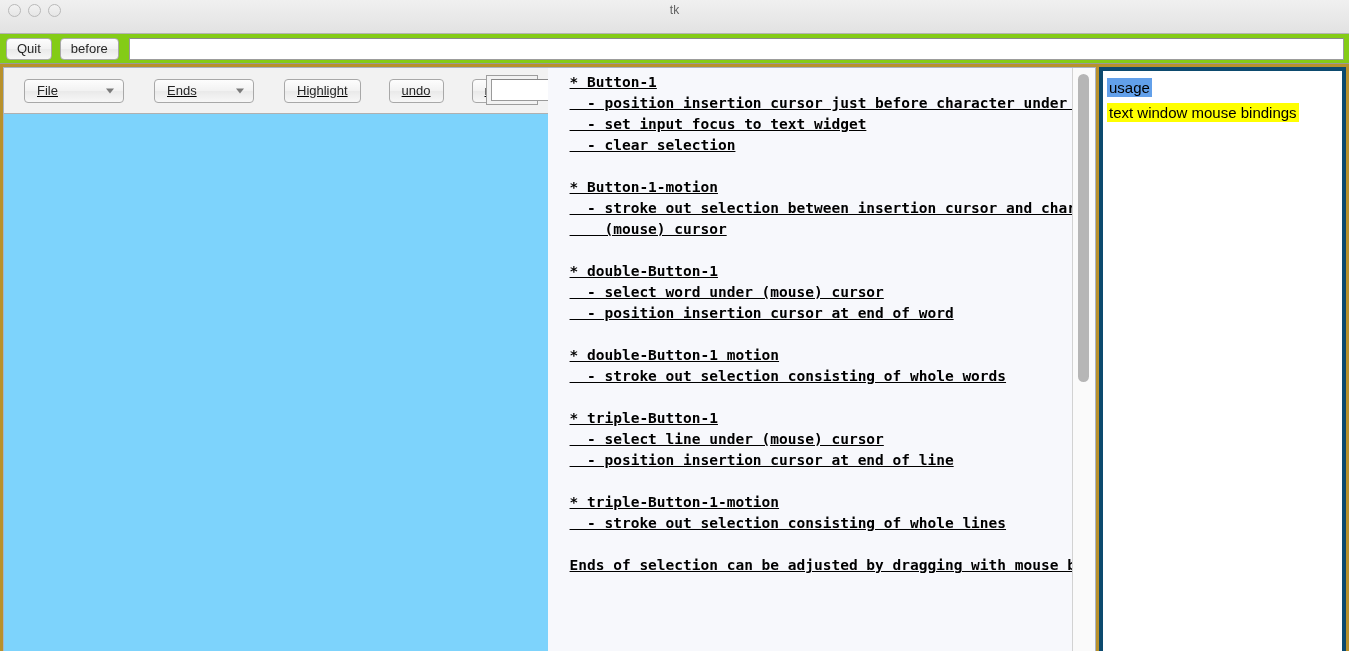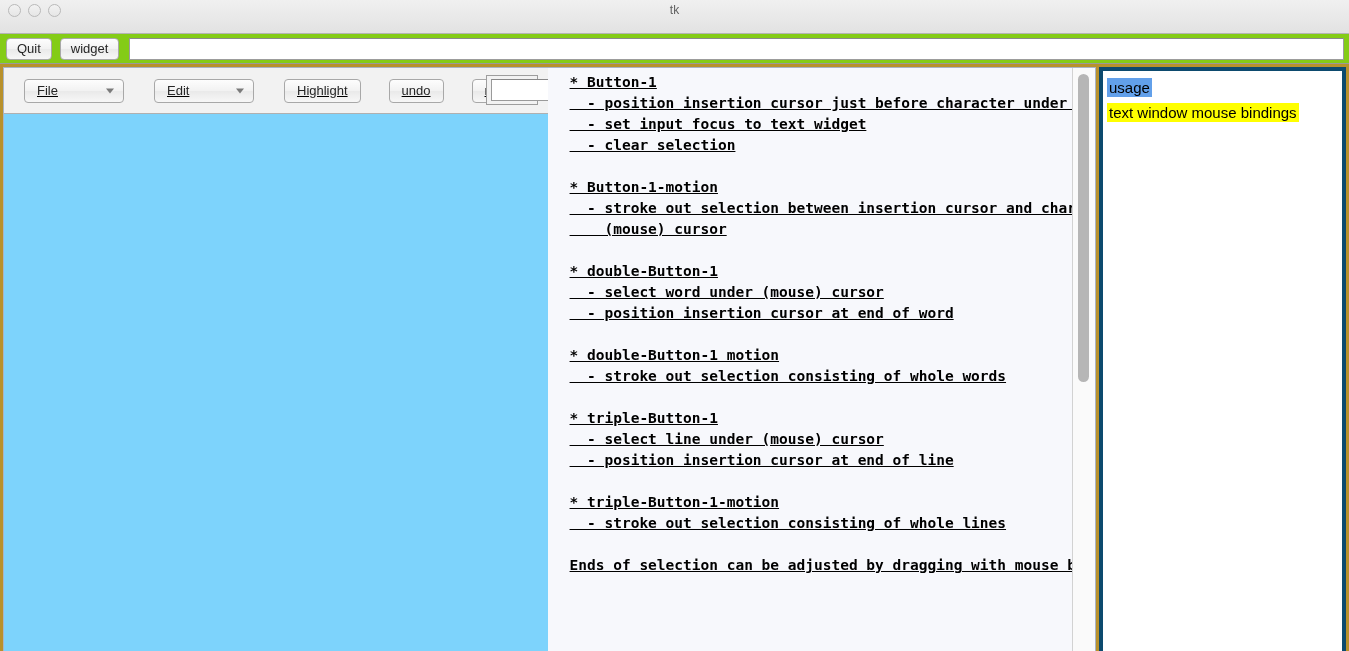--- a/index.html
+++ b/index.html
@@ -238,35 +238,35 @@
   <div id="window-controls">
     <div class="wc-dot"></div>
     <div class="wc-dot"></div>
     <div class="wc-dot"></div>
   </div>
   <div id="window-title">tk</div>
 </div>
 
 <div id="topbar">
   <div class="tk-btn">Quit</div>
-  <div class="tk-btn">widget</div>
+  <div class="tk-btn">before</div>
   <input id="topbar-entry" type="text" value="" style="">
 </div>
 
 <div id="app-frame">
 
   <div id="left-panel">
 
     <div id="toolbar">
       <div class="tk-btn menu-btn">
         <span>File</span>
         <span class="caret"></span>
       </div>
       <div class="tk-btn menu-btn">
-        <span>Edit</span>
+        <span>Ends</span>
         <span class="caret"></span>
       </div>
       <div class="tk-btn plain-btn">Highlight</div>
       <div class="tk-btn plain-btn">undo</div>
       <div class="tk-btn plain-btn">redo</div>
 
       <div id="find-group">
         <input id="find-entry" type="text" value="" style="">
         <div class="tk-btn" id="find-btn">find</div>
       </div>

